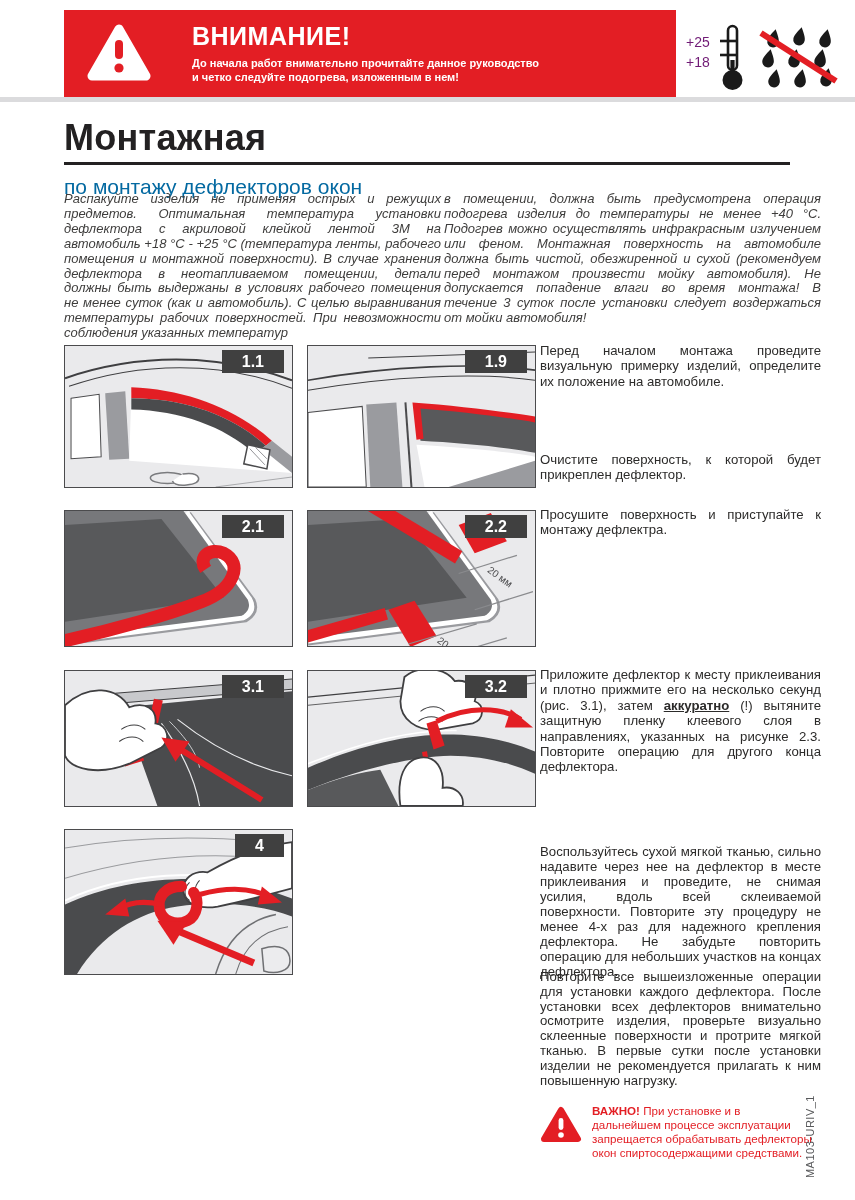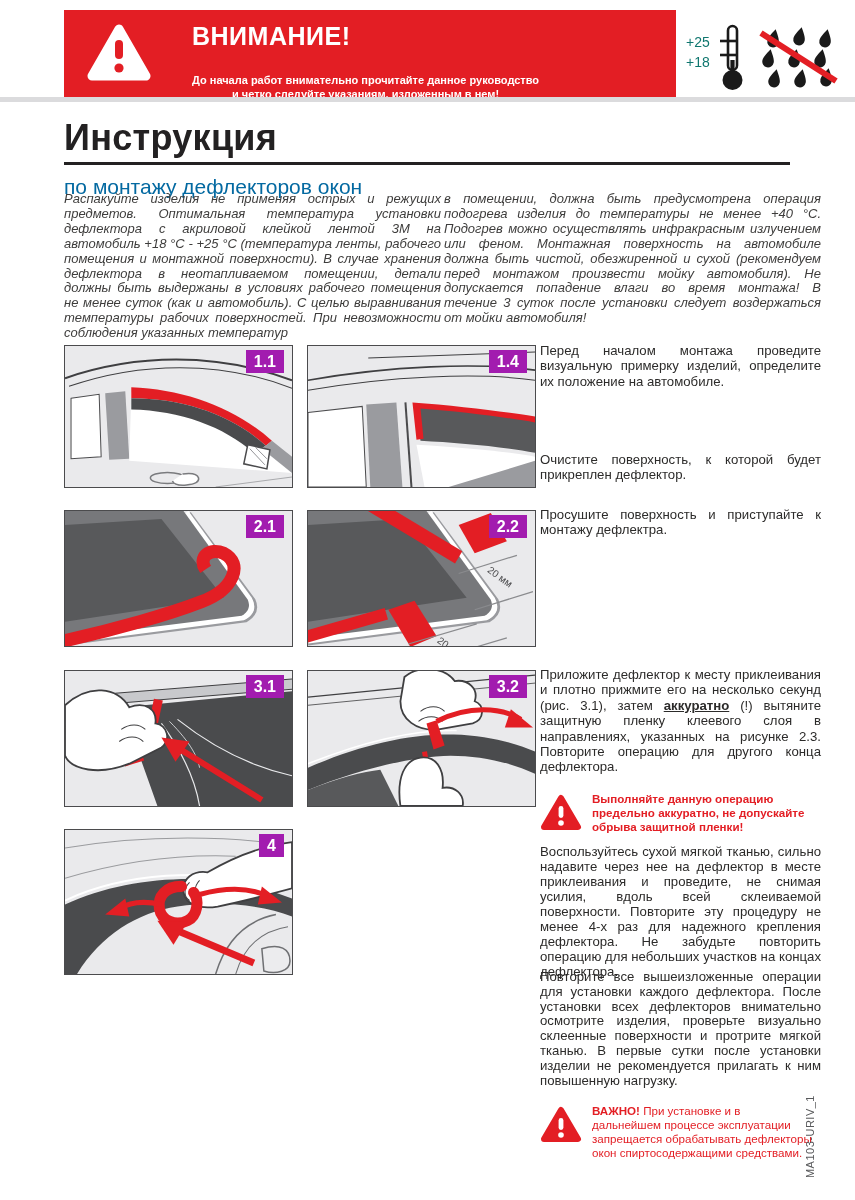--- a/index.html
+++ b/index.html
@@ -2,42 +2,42 @@
 <html><head>
 <meta charset="utf-8">
 <style>
   html,body{margin:0;padding:0;background:#fff;}
   .page{position:relative;width:855px;height:1200px;background:#fff;overflow:hidden;
         font-family:"Liberation Sans",sans-serif;color:#2c2b2a;}
   
   .banner{position:absolute;left:64px;top:10px;width:612px;height:87px;background:#e31e24;}
   .banner .tri{position:absolute;left:22px;top:13px;width:66px;height:62px;}
   .attn-title{position:absolute;left:128px;top:12px;color:#fff;font-weight:bold;font-size:25px;letter-spacing:.5px;}
-  .attn-sub{position:absolute;left:128px;top:64px;color:#fff;font-size:11px;line-height:13.5px;font-weight:bold;text-align:center;}
+  .attn-sub{position:absolute;left:128px;top:47px;color:#fff;font-size:11px;line-height:13.5px;font-weight:bold;}
   .warranty{position:absolute;left:384px;top:17px;color:#fff;font-size:16px;font-weight:bold;line-height:17.5px;}
   .thermo-wrap{position:absolute;left:686px;top:22px;width:62px;height:70px;}
-  .thermo-labels{position:absolute;left:0;top:10px;font-size:14px;color:#0f766e;line-height:20px;}
+  .thermo-labels{position:absolute;left:0;top:10px;font-size:14px;color:#701a75;line-height:20px;}
   .thermo-svg{position:absolute;left:30px;top:0;}
   .norain{position:absolute;left:756px;top:24px;}
   .hdr-divider{position:absolute;left:0;top:97px;width:855px;height:5px;background:#dbdbdd;}
   
   .title-wrap{position:absolute;left:64px;top:116px;width:726px;}
   .title-wrap h1{margin:0;font-size:36px;line-height:44px;color:#232122;letter-spacing:.3px;
                  border-bottom:3px solid #232122;padding-bottom:2px;}
   .subtitle{font-size:21px;color:#0369a1;margin-top:10px;}
   
   .intro{position:absolute;top:192px;font-style:italic;font-size:13px;line-height:14.9px;
          text-align:justify;color:#3e3d3c;}
   .intro.left{left:64px;width:377px;}
   .intro.right{left:444px;width:377px;}
   
   .fig{position:absolute;background:#eaeaec;border:1.5px solid #4b4b4d;box-sizing:border-box;}
   .fig svg{position:absolute;left:0;top:0;width:100%;height:100%;}
-  .badge{position:absolute;top:4px;right:8px;background:#a21caf;color:#fff;font-weight:bold;
-         font-size:16px;padding:2px 8px;line-height:19px;z-index:2;}
+  .badge{position:absolute;top:4px;right:8px;background:#404040;color:#fff;font-weight:bold;
+         font-size:16px;padding:2px 20px;line-height:19px;z-index:2;}
   
   .para{position:absolute;left:540px;width:281px;font-size:13.2px;line-height:15.4px;
         text-align:justify;color:#2c2b2a;}
   .para .em{font-weight:bold;text-decoration:underline;}
   .warn{position:absolute;left:540px;width:281px;display:flex;gap:10px;align-items:flex-start;}
   .warn .wtri{flex:0 0 42px;margin-top:2px;}
   .warn .wtxt{color:#e31e24;font-weight:bold;font-size:11.6px;line-height:14px;text-align:left;}
   
   .doc-code{position:absolute;left:804px;top:1095px;writing-mode:vertical-rl;transform:rotate(180deg);
             font-size:11px;color:#58595b;letter-spacing:.5px;}
@@ -49,21 +49,21 @@
 
   <div class="banner">
     <svg class="tri" viewBox="0 0 66 62">
       <path d="M33,6 L60,53 L6,53 Z" fill="#fff" stroke="#fff" stroke-width="9" stroke-linejoin="round"></path>
       <rect x="29" y="17" width="8" height="19" rx="4" fill="#e31e24"></rect>
       <circle cx="33" cy="45" r="4.6" fill="#e31e24"></circle>
     </svg>
     <div class="attn-title">ВНИМАНИЕ!</div>
     <div class="attn-sub">
       <div>До начала работ внимательно прочитайте данное руководство</div>
-      <div>и четко следуйте указаниям, изложенным в нем!</div>
+      <div>и четко следуйте подогрева, изложенным в нем!</div>
     </div>
   </div>
 
   <div class="thermo-wrap">
     <div class="thermo-labels">
       <div>+25</div>
       <div>+18</div>
     </div>
     <svg class="thermo-svg" width="34" height="70" viewBox="0 0 34 70">
       <rect x="12" y="4" width="9" height="44" rx="4.5" fill="#fff" stroke="#1a1a1a" stroke-width="2.6"></rect>
@@ -86,21 +86,21 @@
     <use href="#drop" transform="translate(65,33) scale(1.15) rotate(12)"></use>
     <use href="#drop" transform="translate(19,53) scale(1.15) rotate(12)"></use>
     <use href="#drop" transform="translate(45,53) scale(1.15) rotate(12)"></use>
     <use href="#drop" transform="translate(71,52) scale(1.15) rotate(12)"></use>
     <line x1="5" y1="9" x2="80" y2="57" stroke="#e31e24" stroke-width="6"></line>
   </svg>
 
   <div class="hdr-divider"></div>
 
   <div class="title-wrap">
-    <h1>Инструкция</h1>
+    <h1>Монтажная</h1>
     <div class="subtitle">по монтажу дефлекторов окон</div>
   </div>
 
   <div class="intro left">Распакуйте изделия не применяя острых и режущих предметов. Оптимальная температура установки дефлектора с акриловой клейкой лентой 3М на автомобиль +18 °С - +25 °С (температура ленты, рабочего помещения и монтажной поверхности). В случае хранения дефлектора в неотапливаемом помещении, детали должны быть выдержаны в условиях рабочего помещения не менее суток (как и автомобиль). С целью выравнивания температуры рабочих поверхностей. При невозможности соблюдения указанных температур</div>
   <div class="intro right">в помещении, должна быть предусмотрена операция подогрева изделия до температуры не менее +40 °С. Подогрев можно осуществлять инфракрасным излучением или феном. Монтажная поверхность на автомобиле должна быть чистой, обезжиренной и сухой (рекомендуем перед монтажом произвести мойку автомобиля). Не допускается попадение влаги во время монтажа! В течение 3 суток после установки следует воздержаться от мойки автомобиля!</div>
 
   <div class="fig" style="left:64px;top:345px;width:229px;height:143px;">
     <span class="badge">1.1</span>
     <svg viewBox="0 0 226 140" preserveAspectRatio="none">
       <path d="M0,32 C70,8 150,6 226,34" stroke="#3f3f41" stroke-width="2" fill="none"></path>
@@ -113,21 +113,21 @@
       <polygon points="206,94 226,110 226,126 196,102" fill="#9a9b9f"></polygon>
       <polygon points="182,98 204,103 201,122 178,117" fill="#fff" stroke="#4b4b4d" stroke-width="1.5"></polygon>
       <path d="M184,102 L199,118 M190,101 L201,112" stroke="#7a7b7e" stroke-width="0.8"></path>
       <ellipse cx="102" cy="131" rx="17" ry="5.5" fill="none" stroke="#7a7b7e" stroke-width="1.5"></ellipse>
       <path d="M117,127 q14,-2 16,4 q1,6 -12,7 q-12,1 -14,-4" fill="#fff" stroke="#7a7b7e" stroke-width="1.5"></path>
       <path d="M150,140 L226,130" stroke="#a9aaad" stroke-width="1"></path>
     </svg>
   </div>
 
   <div class="fig" style="left:307px;top:345px;width:229px;height:143px;">
-    <span class="badge">1.4</span>
+    <span class="badge">1.9</span>
     <svg viewBox="0 0 226 140" preserveAspectRatio="none">
       <path d="M60,12 L226,6" stroke="#3f3f41" stroke-width="1"></path>
       <path d="M0,34 C80,20 170,16 226,24" stroke="#3f3f41" stroke-width="1.6" fill="none"></path>
       <path d="M0,44 C80,30 170,26 226,34" stroke="#3f3f41" stroke-width="1" fill="none"></path>
       <polygon points="0,66 54,60 58,140 0,140" fill="#fff" stroke="#4b4b4d" stroke-width="1"></polygon>
       <polygon points="58,58 88,56 94,140 62,140" fill="#9a9b9f"></polygon>
       <line x1="97" y1="56" x2="103" y2="140" stroke="#4b4b4d" stroke-width="2"></line>
       <path d="M108,98 C160,101 200,105 226,110 L226,140 L116,140 Z" fill="#fff"></path>
       <polygon points="140,140 226,114 226,140" fill="#9a9b9f"></polygon>
       <path d="M106,60 C150,63 200,69 226,74 L226,106 C195,100 150,96 112,94 Z" fill="#58595b"></path>
@@ -230,28 +230,20 @@
 
   <div class="para" style="top:507px;">Просушите поверхность и приступайте к монтажу дефлектра.</div>
 
   <div class="para" style="top:452px;">Очистите поверхность, к которой будет прикреплен дефлектор.</div>
 
 
   <div class="para" style="top:667px;">
     <span>Приложите дефлектор к месту приклеивания и плотно прижмите его на несколько секунд (рис. 3.1), затем </span><span class="em">аккуратно</span><span> (!) вытяните защитную пленку клеевого слоя в направлениях, указанных на рисунке 2.3. Повторите операцию для другого конца дефлектора.</span>
   </div>
 
-  <div class="warn" style="top:792px;">
-    <svg class="wtri" viewBox="0 0 42 38">
-      <path d="M21,4 L38,33 L4,33 Z" fill="#e31e24" stroke="#e31e24" stroke-width="6" stroke-linejoin="round"></path>
-      <rect x="18.6" y="12" width="4.8" height="12" rx="2.4" fill="#fff"></rect>
-      <circle cx="21" cy="29" r="2.8" fill="#fff"></circle>
-    </svg>
-    <div class="wtxt">Выполняйте данную операцию предельно аккуратно, не допускайте обрыва защитной пленки!</div>
-  </div>
 
   <div class="para" style="top:844px;line-height:15px;">Воспользуйтесь сухой мягкой тканью, сильно надавите через нее на дефлектор в месте приклеивания и проведите, не снимая усилия, вдоль всей склеиваемой поверхности. Повторите эту процедуру не менее 4-х раз для надежного крепления дефлектора. Не забудьте повторить операцию для небольших участков на концах дефлектора.</div>
 
   <div class="para" style="top:970px;line-height:14.8px;">Повторите все вышеизложенные операции для установки каждого дефлектора. После установки всех дефлекторов внимательно осмотрите изделия, проверьте визуально склеенные поверхности и протрите мягкой тканью. В первые сутки после установки изделии не рекомендуется прилагать к ним повышенную нагрузку.</div>
 
   <div class="warn" style="top:1104px;">
     <svg class="wtri" viewBox="0 0 42 38">
       <path d="M21,4 L38,33 L4,33 Z" fill="#e31e24" stroke="#e31e24" stroke-width="6" stroke-linejoin="round"></path>
       <rect x="18.6" y="12" width="4.8" height="12" rx="2.4" fill="#fff"></rect>
       <circle cx="21" cy="29" r="2.8" fill="#fff"></circle>

